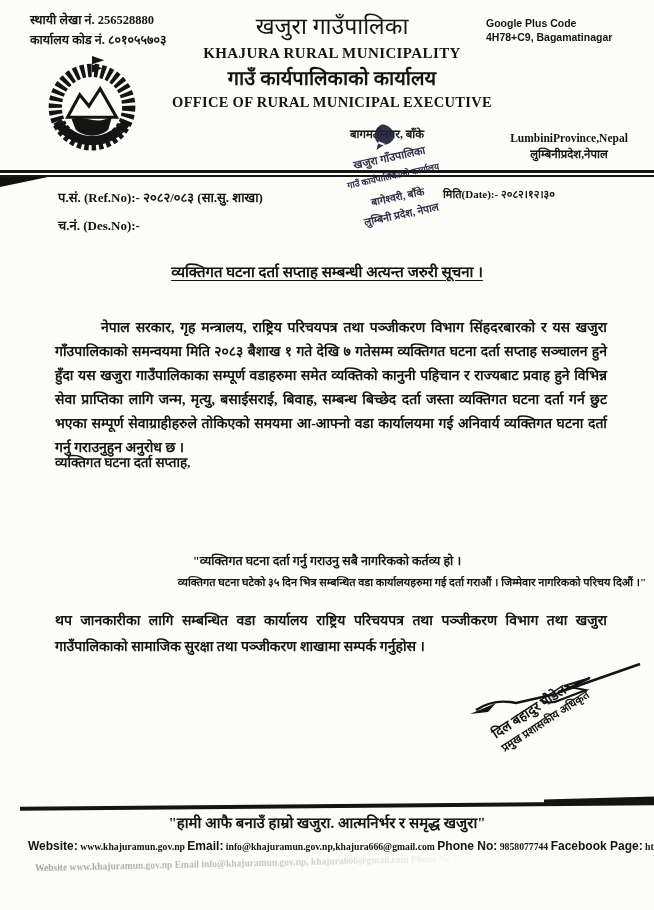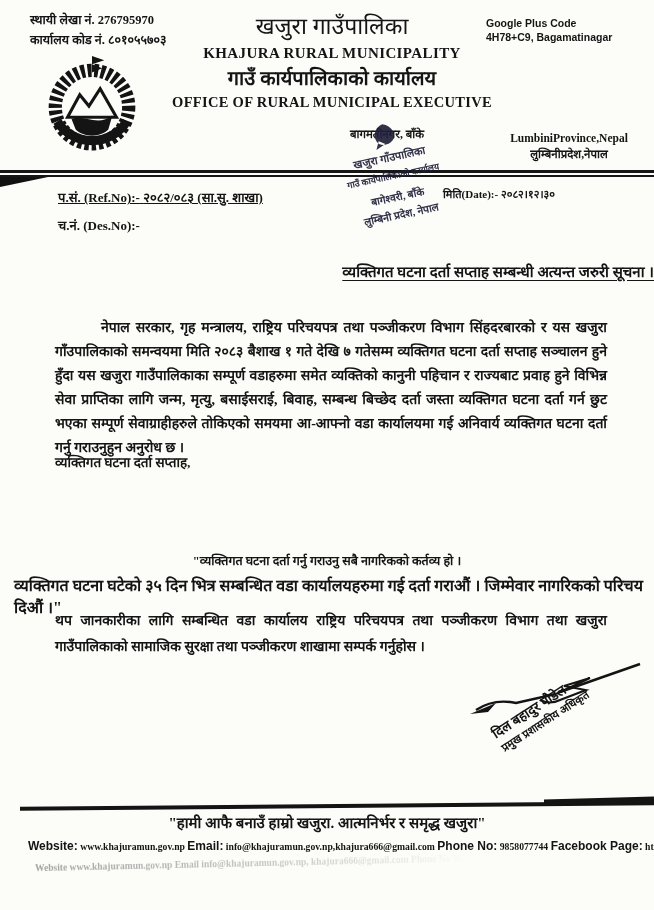--- a/index.html
+++ b/index.html
@@ -18,32 +18,32 @@
   .o-np{font-size:20px;font-weight:bold;line-height:28px;}
   .o-en{font-size:14.5px;font-weight:bold;line-height:20px;letter-spacing:.3px;}
   .addr{left:292px;top:126px;width:190px;text-align:center;font-size:11.5px;line-height:16px;font-weight:bold;}
   .prov{right:10px;top:130px;width:150px;text-align:center;font-size:11.5px;line-height:16px;font-weight:bold;}
   
   .rule1{left:0;right:0;top:170px;height:3px;background:#161616;}
   .rule2{left:0;right:0;top:175px;height:2px;background:#161616;}
   .wedge{left:0;top:177px;width:48px;height:10px;background:#111;
          clip-path:polygon(0 0,100% 0,0 100%);}
   
-  .refrow{left:58px;top:188px;font-size:13px;font-weight:bold;text-decoration:underline;}
+  .refrow{left:58px;top:188px;font-size:13px;font-weight:bold;}
   .daterow{left:443px;top:186px;font-size:11px;font-weight:bold;}
   .desrow{left:58px;top:216px;font-size:13px;font-weight:bold;}
   
-  .subject{left:0;right:0;top:261px;text-align:right;font-size:15px;font-weight:bold;}
+  .subject{left:0;right:0;top:261px;text-align:center;font-size:15px;font-weight:bold;}
   .subject span{text-decoration:underline;text-underline-offset:3px;}
   
   .para1{left:55px;top:316px;width:552px;font-size:14px;font-weight:bold;
          line-height:24px;text-align:justify;text-indent:46px;}
   .rem{left:55px;top:452px;font-size:13.5px;font-weight:bold;line-height:21px;}
   .quote1{left:0;right:0;top:552px;text-align:center;font-size:12.5px;font-weight:bold;}
-  .quote2{left:14px;right:8px;top:574px;text-align:left;font-size:16px;font-weight:bold;}
+  .quote2{left:0;right:8px;top:574px;text-align:right;font-size:11px;font-weight:bold;}
   .para2{left:55px;top:608px;width:552px;font-size:14px;font-weight:bold;
          line-height:26px;text-align:justify;}
   
   .sigsvg{left:468px;top:648px;}
   .sigtext{left:498px;top:726px;width:180px;transform:rotate(-33deg);transform-origin:0 50%;
            font-weight:bold;line-height:16px;}
   .signame{font-size:13.5px;}
   .sigtitle{font-size:11px;font-weight:bold;}
   
   .stamp{left:326px;top:113px;z-index:5;opacity:.92;}
@@ -58,21 +58,21 @@
          transform:rotate(-1.3deg);opacity:.55;filter:blur(.4px);white-space:nowrap;
          -webkit-mask-image:linear-gradient(90deg,#000 0%,rgba(0,0,0,.55) 55%,transparent 95%);
          mask-image:linear-gradient(90deg,#000 0%,rgba(0,0,0,.55) 55%,transparent 95%);}
 </style>
 </head>
 <body>
 
 <div id="page">
 
   <div class="abs topleft">
-    <div>स्थायी लेखा नं. 276795970</div>
+    <div>स्थायी लेखा नं. 256528880</div>
     <div>कार्यालय कोड नं. ८०१०५५७०३</div>
   </div>
 
   <div class="abs topright">
     <div>Google Plus Code</div>
     <div>4H78+C9, Bagamatinagar</div>
   </div>
 
   <div class="abs headmid">
     <div class="t-np">खजुरा गाउँपालिका</div>

